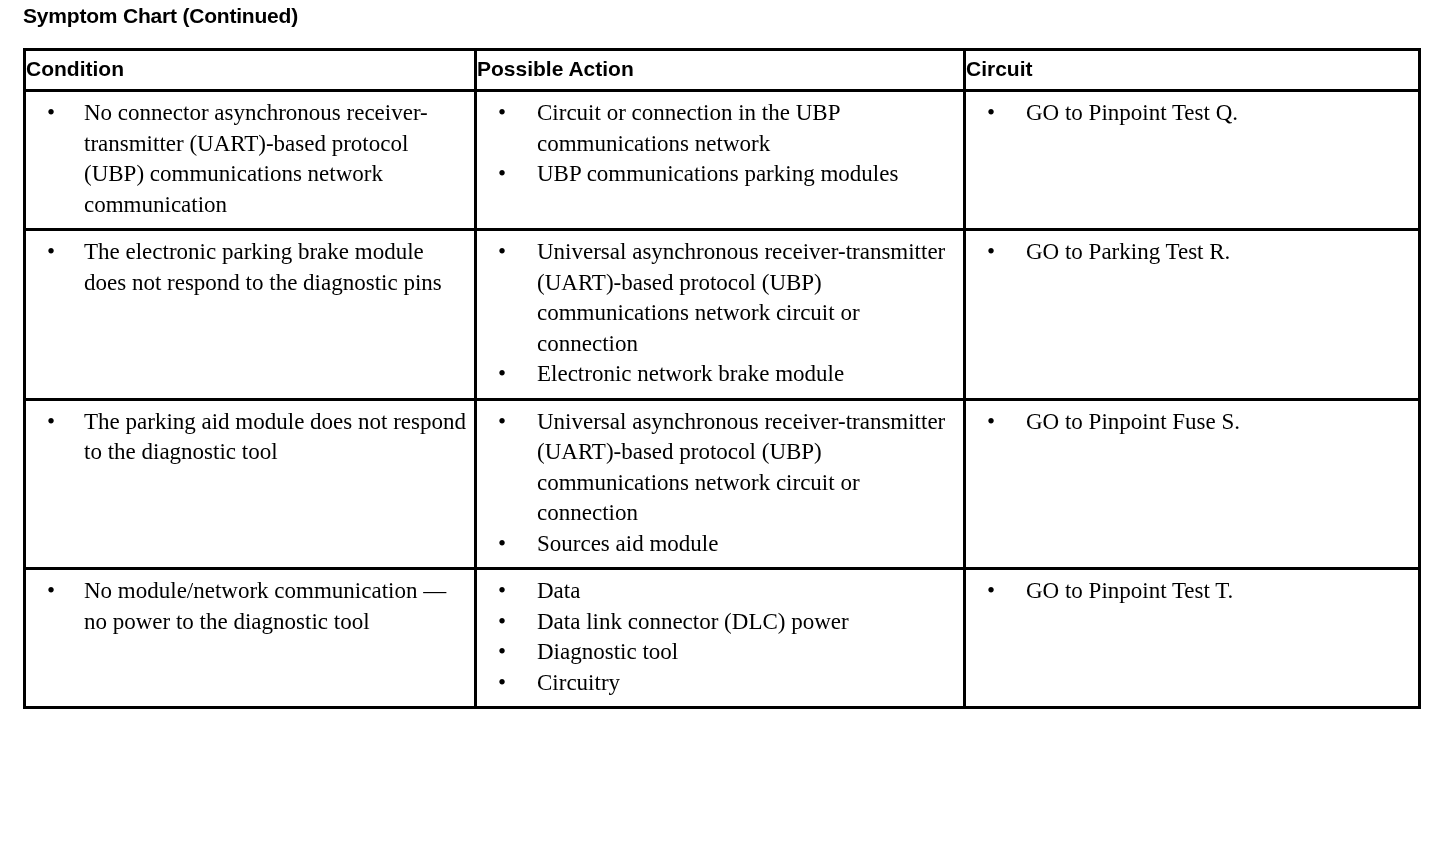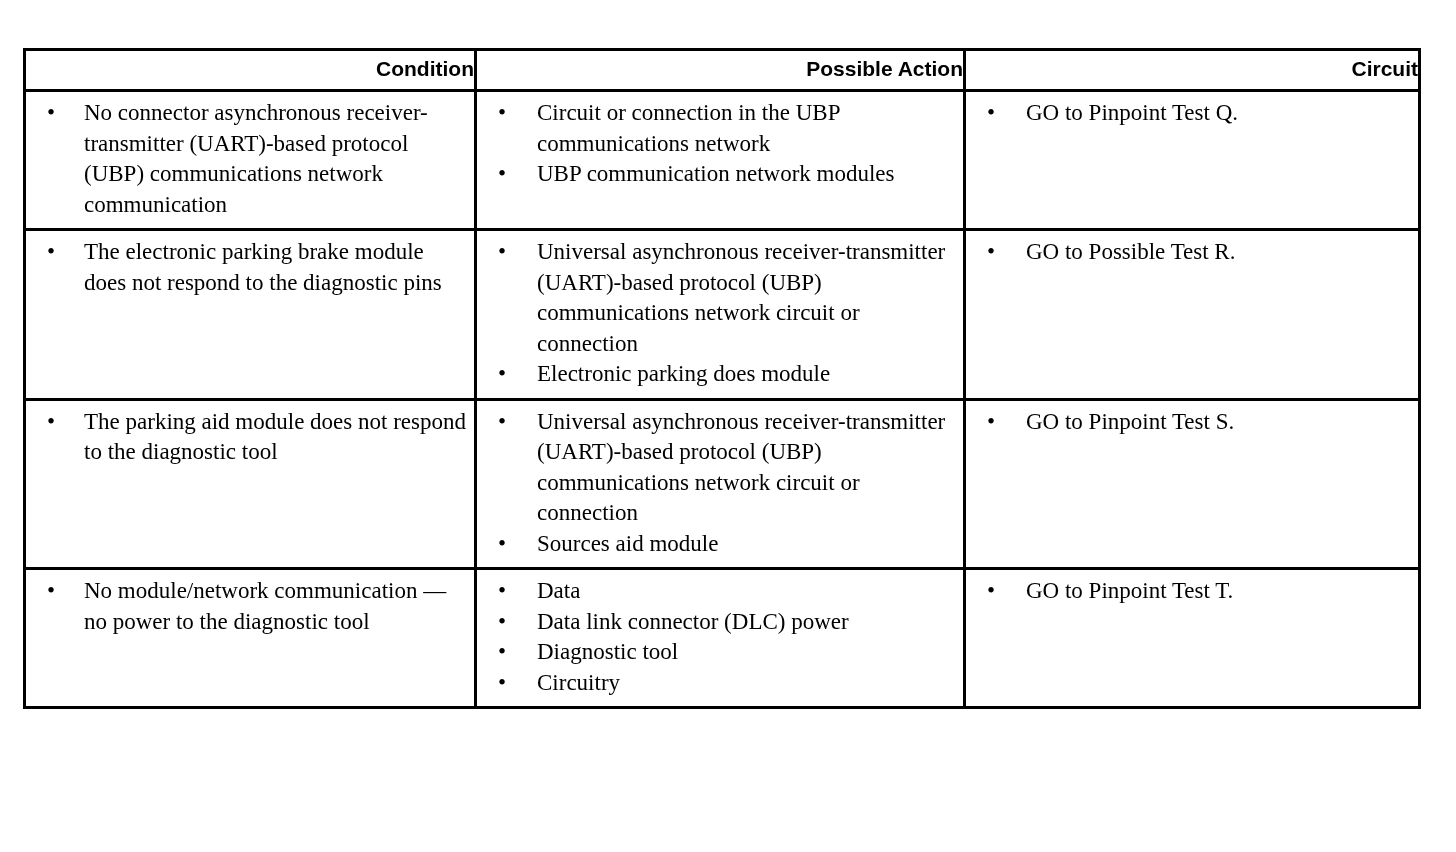--- a/index.html
+++ b/index.html
@@ -41,21 +41,21 @@
   .symptom-table col.col-condition { width: 451px; }
   .symptom-table col.col-sources   { width: 489px; }
   .symptom-table col.col-action    { width: 455px; }
 
   .symptom-table th {
     border-right: 3px solid #000;
     border-bottom: 3px solid #000;
     font-family: "Liberation Sans", "DejaVu Sans", sans-serif;
     font-weight: bold;
     font-size: 21px;
-    text-align: right;
+    text-align: left;
     padding: 6px 0 8px 0;
     vertical-align: middle;
   }
   .symptom-table th:last-child { border-right: none; }
 
   .symptom-table td {
     border-right: 3px solid #000;
     border-bottom: 3px solid #000;
     vertical-align: top;
     padding: 6px 4px 8px 4px;
@@ -84,20 +84,21 @@
   }
   .cell-condition ul.bullets > li { padding-left: 54px; }
   .cell-sources   ul.bullets > li { padding-left: 56px; }
   .cell-action    ul.bullets > li { padding-left: 56px; }
 </style>
 </head>
 <body>
 
 <div class="page">
 
+  <div class="page-title">Symptom Chart (Continued)</div>
 
   <table class="symptom-table">
     <colgroup>
       <col class="col-condition">
       <col class="col-sources">
       <col class="col-action">
     </colgroup>
     <thead>
       <tr>
         <th>Condition</th>
@@ -108,62 +109,62 @@
     <tbody>
         <tr>
           <td class="cell-condition">
             <ul class="bullets">
               <li><span class="bullet-dot">•</span><span>No connector asynchronous receiver-transmitter (UART)-based protocol (UBP) communications network communication</span></li>
             </ul>
           </td>
           <td class="cell-sources">
             <ul class="bullets">
               <li><span class="bullet-dot">•</span><span>Circuit or connection in the UBP communications network</span></li>
-              <li><span class="bullet-dot">•</span><span>UBP communication network modules</span></li>
+              <li><span class="bullet-dot">•</span><span>UBP communications parking modules</span></li>
             </ul>
           </td>
           <td class="cell-action">
             <ul class="bullets">
               <li><span class="bullet-dot">•</span><span>GO to Pinpoint Test Q.</span></li>
             </ul>
           </td>
         </tr>
         <tr>
           <td class="cell-condition">
             <ul class="bullets">
               <li><span class="bullet-dot">•</span><span>The electronic parking brake module does not respond to the diagnostic pins</span></li>
             </ul>
           </td>
           <td class="cell-sources">
             <ul class="bullets">
               <li><span class="bullet-dot">•</span><span>Universal asynchronous receiver-transmitter (UART)-based protocol (UBP) communications network circuit or connection</span></li>
-              <li><span class="bullet-dot">•</span><span>Electronic parking does module</span></li>
+              <li><span class="bullet-dot">•</span><span>Electronic network brake module</span></li>
             </ul>
           </td>
           <td class="cell-action">
             <ul class="bullets">
-              <li><span class="bullet-dot">•</span><span>GO to Possible Test R.</span></li>
+              <li><span class="bullet-dot">•</span><span>GO to Parking Test R.</span></li>
             </ul>
           </td>
         </tr>
         <tr>
           <td class="cell-condition">
             <ul class="bullets">
               <li><span class="bullet-dot">•</span><span>The parking aid module does not respond to the diagnostic tool</span></li>
             </ul>
           </td>
           <td class="cell-sources">
             <ul class="bullets">
               <li><span class="bullet-dot">•</span><span>Universal asynchronous receiver-transmitter (UART)-based protocol (UBP) communications network circuit or connection</span></li>
               <li><span class="bullet-dot">•</span><span>Sources aid module</span></li>
             </ul>
           </td>
           <td class="cell-action">
             <ul class="bullets">
-              <li><span class="bullet-dot">•</span><span>GO to Pinpoint Test S.</span></li>
+              <li><span class="bullet-dot">•</span><span>GO to Pinpoint Fuse S.</span></li>
             </ul>
           </td>
         </tr>
         <tr>
           <td class="cell-condition">
             <ul class="bullets">
               <li><span class="bullet-dot">•</span><span>No module/network communication — no power to the diagnostic tool</span></li>
             </ul>
           </td>
           <td class="cell-sources">

